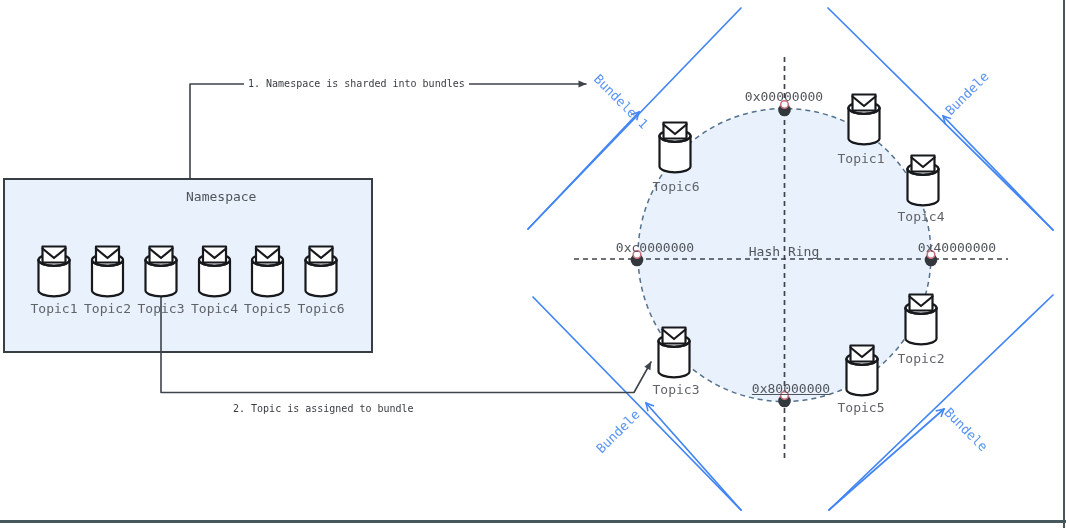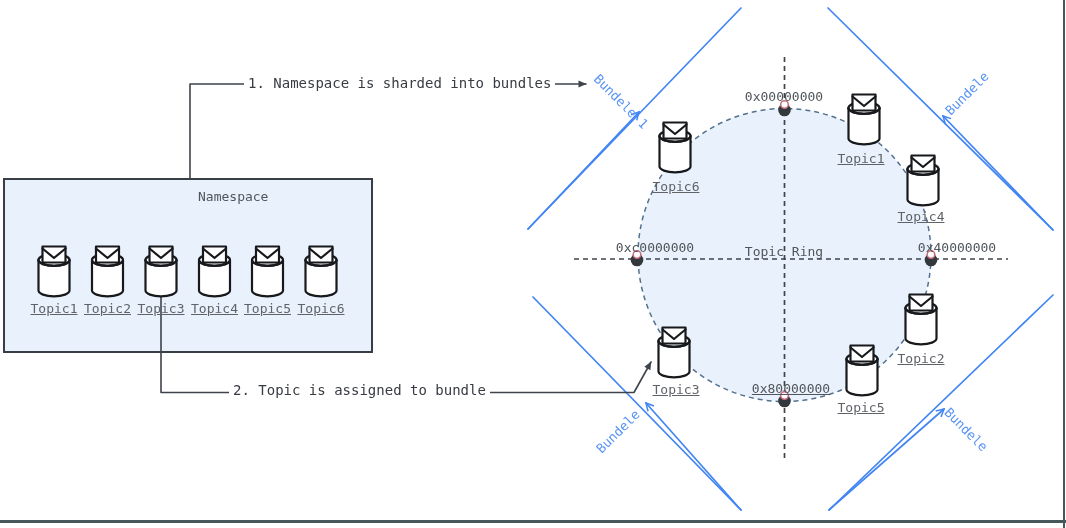--- a/index.html
+++ b/index.html
@@ -9,26 +9,26 @@
   }
   .frame-right{position:absolute;top:0;right:1px;width:2px;height:528px;background:var(--frame-slate);}
   .frame-bottom{position:absolute;left:0;top:520px;width:1066px;height:3px;background:var(--frame-slate);}
   .svg-layer{position:absolute;left:0;top:0;}
   .namespace-box{
     position:absolute;left:3px;top:178px;width:366px;height:171px;
     background:var(--panel-fill);border:2px solid var(--panel-border);
   }
   .lbl{position:absolute;font-size:13px;line-height:15px;white-space:nowrap;
        color:var(--label-gray);text-align:center;}
-  .lbl.w60{width:60px;margin-left:-30px;text-decoration:underline;}
+  .lbl.w60{width:60px;margin-left:-30px;}
   .lbl.w90{width:90px;margin-left:-45px;}
   .lbl.hash{color:var(--hash-gray);}
   .lbl.title{color:var(--hash-gray);}
   .step-lbl{
-    position:absolute;font-size:14px;line-height:17px;white-space:nowrap;
+    position:absolute;font-size:10px;line-height:17px;white-space:nowrap;
     color:var(--text-dark);background:#fff;padding:0 4px;
   }
   .bundle-lbl{
     position:absolute;font-size:13px;line-height:15px;white-space:nowrap;
     color:var(--bundle-text);width:110px;text-align:center;
   }
   .rot45{transform:rotate(45deg);}
   .rot-45{transform:rotate(-45deg);}
   
   .blue-line{stroke:var(--accent-blue);stroke-width:1.7;fill:none;stroke-linecap:round;stroke-linejoin:round;}
@@ -112,43 +112,43 @@
       <use href="#ic-topic" x="656" y="121" width="38" height="54"></use>
       <use href="#ic-topic" x="845" y="93" width="38" height="54"></use>
       <use href="#ic-topic" x="904" y="154" width="38" height="54"></use>
       <use href="#ic-topic" x="902" y="293" width="38" height="54"></use>
       <use href="#ic-topic" x="843" y="344" width="38" height="54"></use>
       <use href="#ic-topic" x="655" y="326" width="38" height="54"></use>
     </g>
   </svg>
 
   <div class="step-lbl" style="left:244px;top:75px;">1. Namespace is sharded into bundles</div>
-  <div class="step-lbl" style="left:229px;top:382px;text-align:center;">2. Topic is assigned to bundle</div>
+  <div class="step-lbl" style="left:229px;top:400px;text-align:center;">2. Topic is assigned to bundle</div>
 
-  <div class="lbl title" style="left:186px;top:189px;width:0;"><span style="position:relative;left:-50%;display:inline-block;margin-left:12px;">Namespace</span></div>
+  <div class="lbl title" style="left:186px;top:189px;width:0;"><span style="position:relative;left:-50%;display:inline-block;">Namespace</span></div>
 
   <div class="lbl w60" style="left:54px;top:301px;">Topic1</div>
   <div class="lbl w60" style="left:107.5px;top:301px;">Topic2</div>
   <div class="lbl w60" style="left:161px;top:301px;">Topic3</div>
   <div class="lbl w60" style="left:214.5px;top:301px;">Topic4</div>
   <div class="lbl w60" style="left:267.5px;top:301px;">Topic5</div>
   <div class="lbl w60" style="left:321px;top:301px;">Topic6</div>
 
   <div class="lbl w60" style="left:676px;top:179px;">Topic6</div>
   <div class="lbl w60" style="left:861px;top:151px;">Topic1</div>
   <div class="lbl w60" style="left:921px;top:209px;">Topic4</div>
   <div class="lbl w60" style="left:921px;top:351px;">Topic2</div>
   <div class="lbl w60" style="left:861px;top:400px;">Topic5</div>
   <div class="lbl w60" style="left:676px;top:382px;">Topic3</div>
 
   <div class="lbl hash w90" style="left:784px;top:89px;">0x00000000</div>
   <div class="lbl hash w90" style="left:957px;top:240px;">0x40000000</div>
   <div class="lbl hash w90" style="left:791px;top:381px;text-decoration:underline;">0x80000000</div>
   <div class="lbl hash w90" style="left:655px;top:240px;">0xc0000000</div>
-  <div class="lbl title w90" style="left:784px;top:244px;">Topic Ring</div>
+  <div class="lbl title w90" style="left:784px;top:244px;">Hash Ring</div>
 
   <div class="bundle-lbl rot45" style="left:566px;top:94px;">Bundele 1</div>
   <div class="bundle-lbl rot-45" style="left:912px;top:86px;">Bundele</div>
   <div class="bundle-lbl rot-45" style="left:563px;top:424px;">Bundele</div>
   <div class="bundle-lbl rot45" style="left:911px;top:422px;">Bundele</div>
 
   <div class="frame-right"></div>
   <div class="frame-bottom"></div>
 </div>
 

